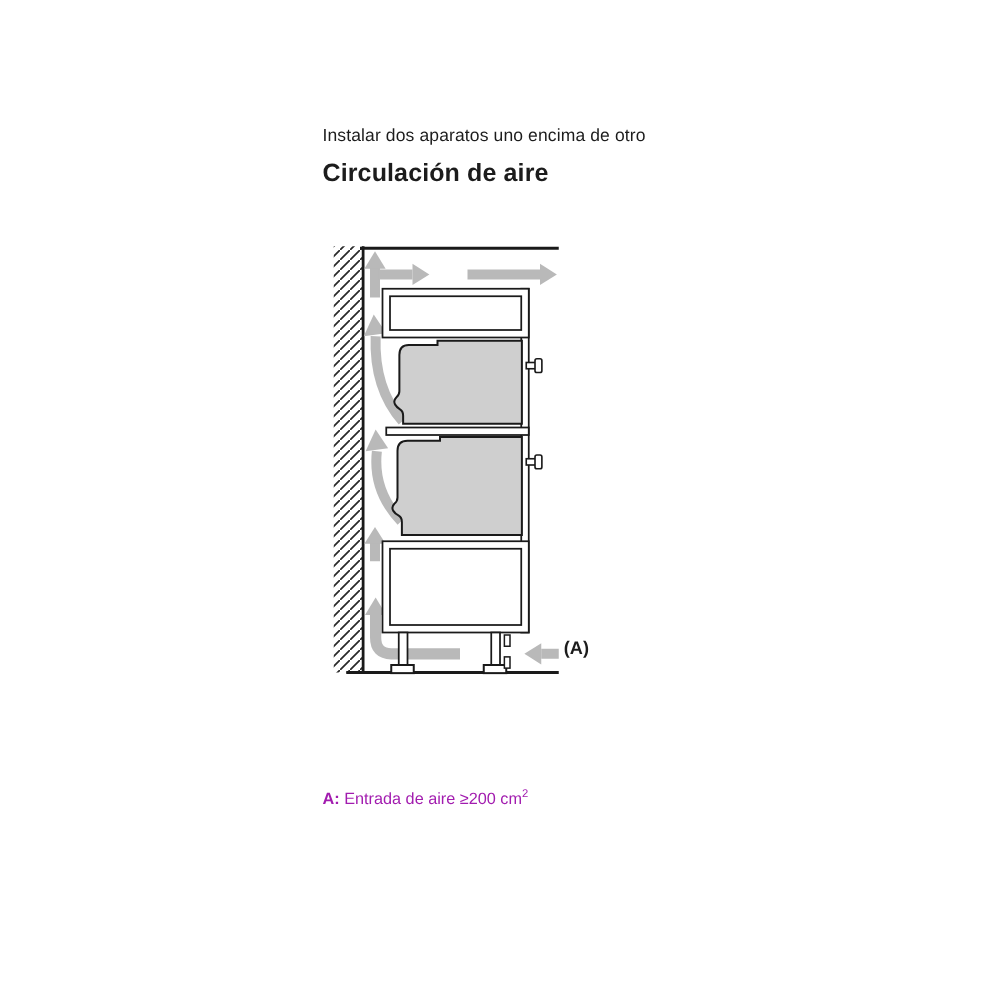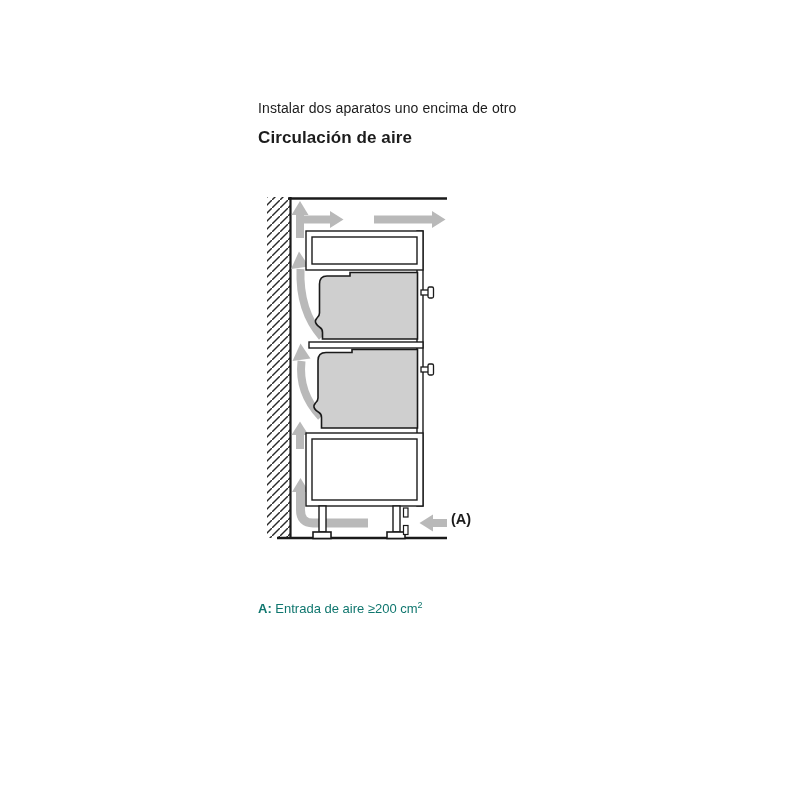--- a/index.html
+++ b/index.html
@@ -9,32 +9,32 @@
     color:#1a1a1a;position:relative;overflow:hidden;
   }
   .abs{position:absolute;}
   .title{
     left:258px;top:100px;
     font-size:14px;font-weight:400;letter-spacing:.1px;
     color:#1c1c1c;white-space:nowrap;
   }
   .subtitle{
     left:258px;top:128px;
-    font-size:17px;font-weight:700;letter-spacing:.1px;
+    font-size:20px;font-weight:700;letter-spacing:.1px;
     color:#1c1c1c;white-space:nowrap;
   }
   .figure{left:0;top:0;width:800px;height:800px;pointer-events:none;}
   .inlet-label{
     left:451px;top:511px;
     font-size:14.5px;font-weight:700;color:#1c1c1c;
     white-space:nowrap;
   }
   .caption{
-    left:258px;top:601px;
-    font-size:13px;color:#0f766e;white-space:nowrap;
+    left:258px;top:631px;
+    font-size:13px;color:#a21caf;white-space:nowrap;
   }
   .caption .key{font-weight:700;}
   .caption sup{font-size:9px;vertical-align:super;line-height:0;}
   svg{display:block;}
 </style>
 </head>
 <body>
 
 <div class="page">
 

